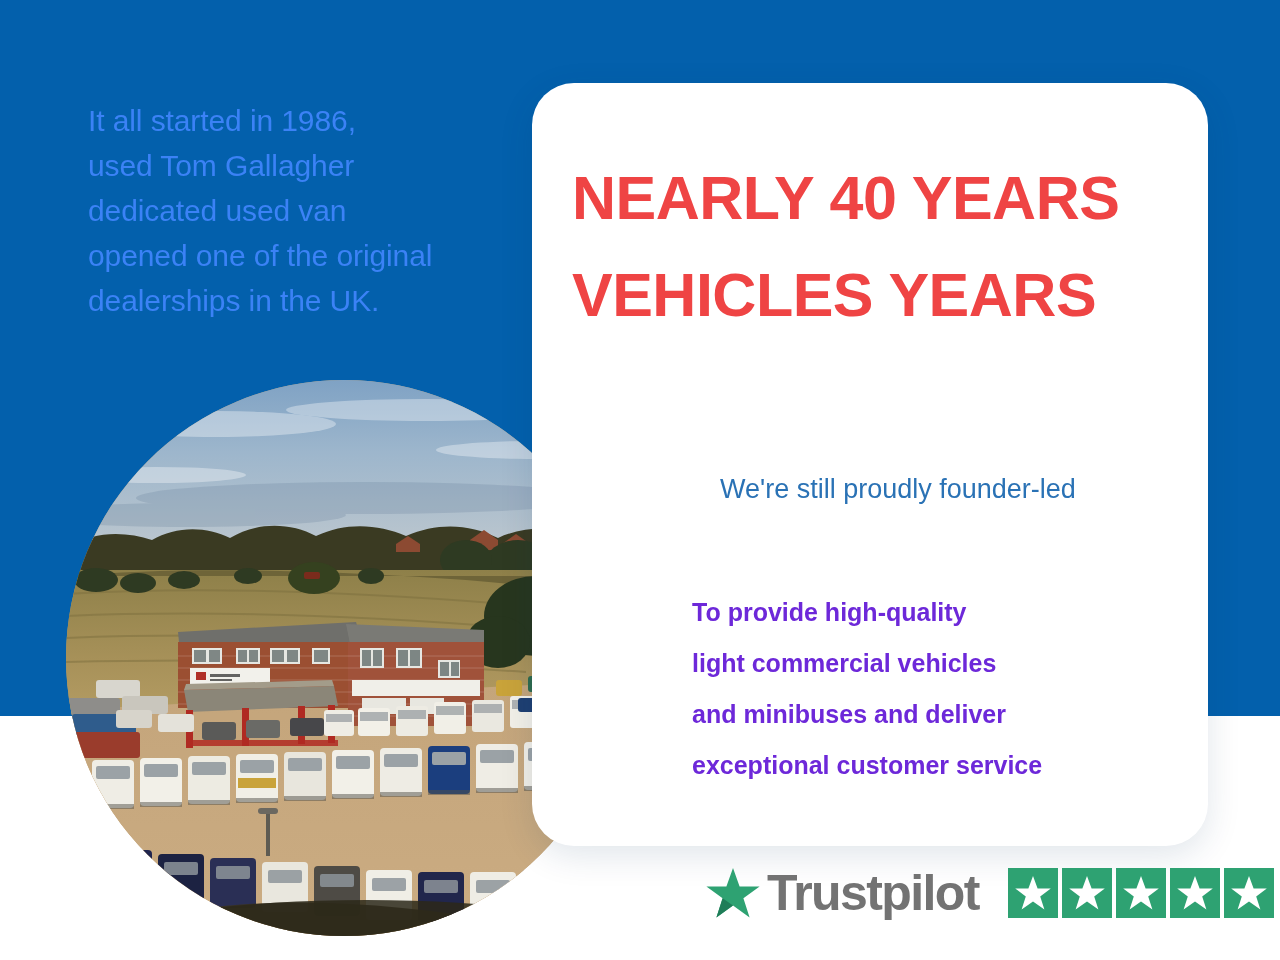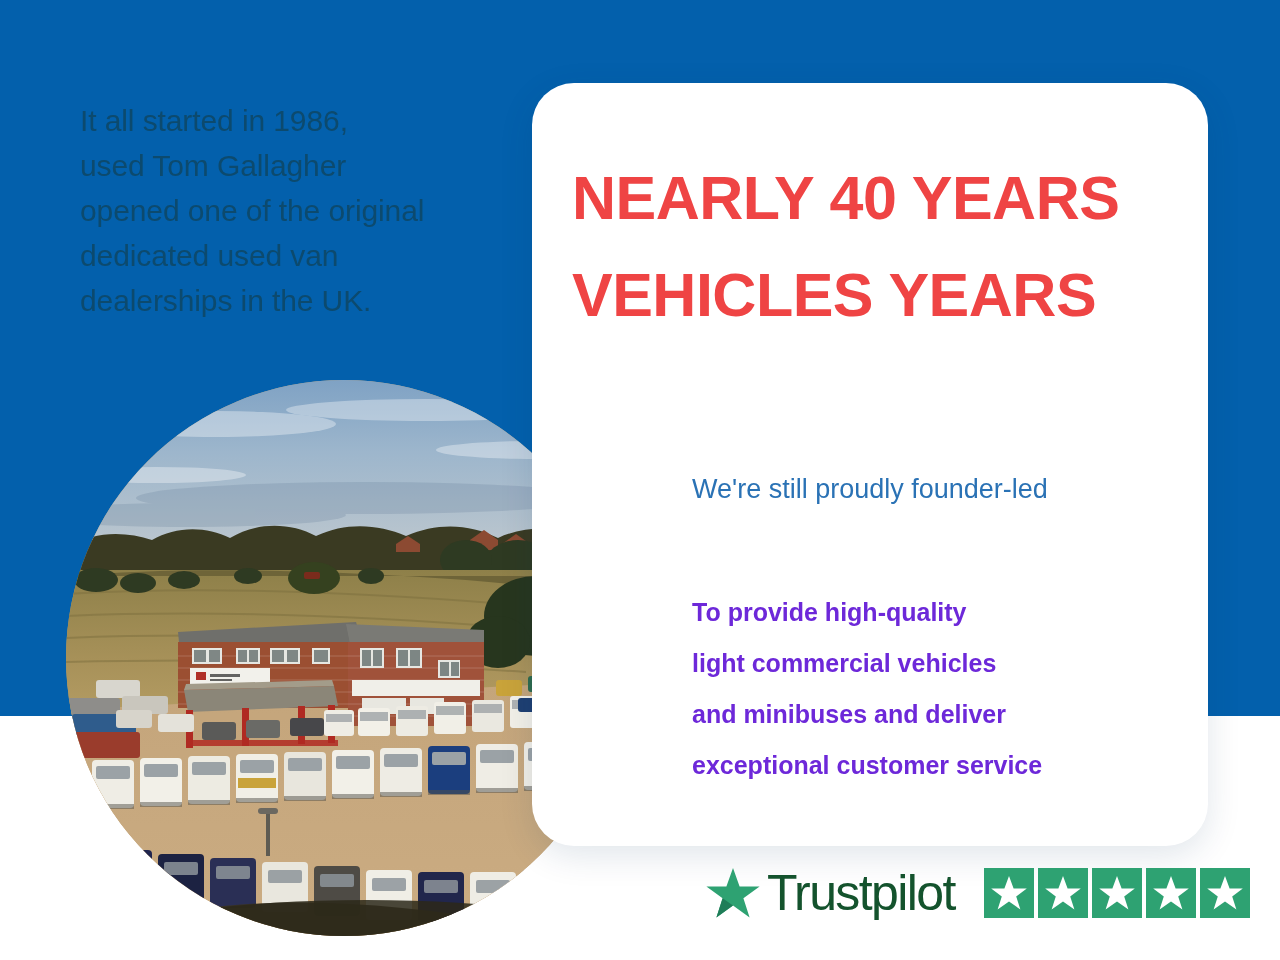--- a/index.html
+++ b/index.html
@@ -16,22 +16,22 @@
     position:absolute; left:0; top:0; width:1280px; height:716px;
     background:#0360AC;
   }
   #bottom-white{
     position:absolute; left:0; top:716px; width:1280px; height:244px;
     background:#ffffff;
   }
 
   
   #intro-copy{
-    position:absolute; left:80px; top:98px; width:420px;
-    color:#0c4a6e;
+    position:absolute; left:88px; top:98px; width:420px;
+    color:#3b82f6;
     font-size:30px;
     line-height:45px;
     letter-spacing:-0.1px;
     z-index:6;
   }
   #intro-copy .ln{ display:block; white-space:nowrap; }
 
   
   #photo-circle{
     position:absolute;
@@ -61,21 +61,21 @@
     font-weight:bold;
     font-size:61px;
     line-height:97px;
     letter-spacing:-0.5px;
     z-index:12;
     font-stretch:condensed;
   }
   #headline .hl{ display:block; white-space:nowrap; }
 
   #lead-copy{
-    position:absolute; left:692px; top:466px; width:500px;
+    position:absolute; left:720px; top:466px; width:500px;
     color:#2A72B5;
     font-size:27px;
     line-height:47px;
     z-index:12;
   }
   #lead-copy .ln{ display:block; white-space:nowrap; }
 
   #mission-copy{
     position:absolute; left:692px; top:587px; width:500px;
     color:#6d28d9;
@@ -89,44 +89,44 @@
   
   #trustpilot-bar{
     position:absolute; left:705px; top:866px;
     display:flex; align-items:center;
     z-index:14;
   }
   #trustpilot-logo{ display:flex; align-items:center; }
   #tp-star-mark{ width:56px; height:54px; margin-right:6px; }
   #tp-wordmark{
     font-size:50px;
-    font-weight:normal;
-    color:#14532d;
+    font-weight:bold;
+    color:#737373;
     letter-spacing:-1.6px;
     line-height:54px;
   }
   #tp-stars{ display:flex; margin-left:29px; gap:4px; }
   .tp-star-box{
     width:50px; height:50px;
     background:#2EA272;
     display:flex; align-items:center; justify-content:center;
   }
   .tp-star-box svg{ width:38px; height:38px; }
 </style>
 </head>
 <body>
 
 <div id="blue-backdrop"></div>
 <div id="bottom-white"></div>
 
 <div id="intro-copy">
   <span class="ln">It all started in 1986,</span>
   <span class="ln">used Tom Gallagher</span>
+  <span class="ln">dedicated used van</span>
   <span class="ln">opened one of the original</span>
-  <span class="ln">dedicated used van</span>
   <span class="ln">dealerships in the UK.</span>
 </div>
 
 <div id="photo-circle">
   <svg viewBox="0 0 556 556" preserveAspectRatio="xMidYMid slice">
     <defs>
       <linearGradient id="skyGrad" x1="0" y1="0" x2="0" y2="1">
         <stop offset="0%" stop-color="#7FA2C4"></stop>
         <stop offset="45%" stop-color="#9DB6CC"></stop>
         <stop offset="100%" stop-color="#B9C5CE"></stop>

